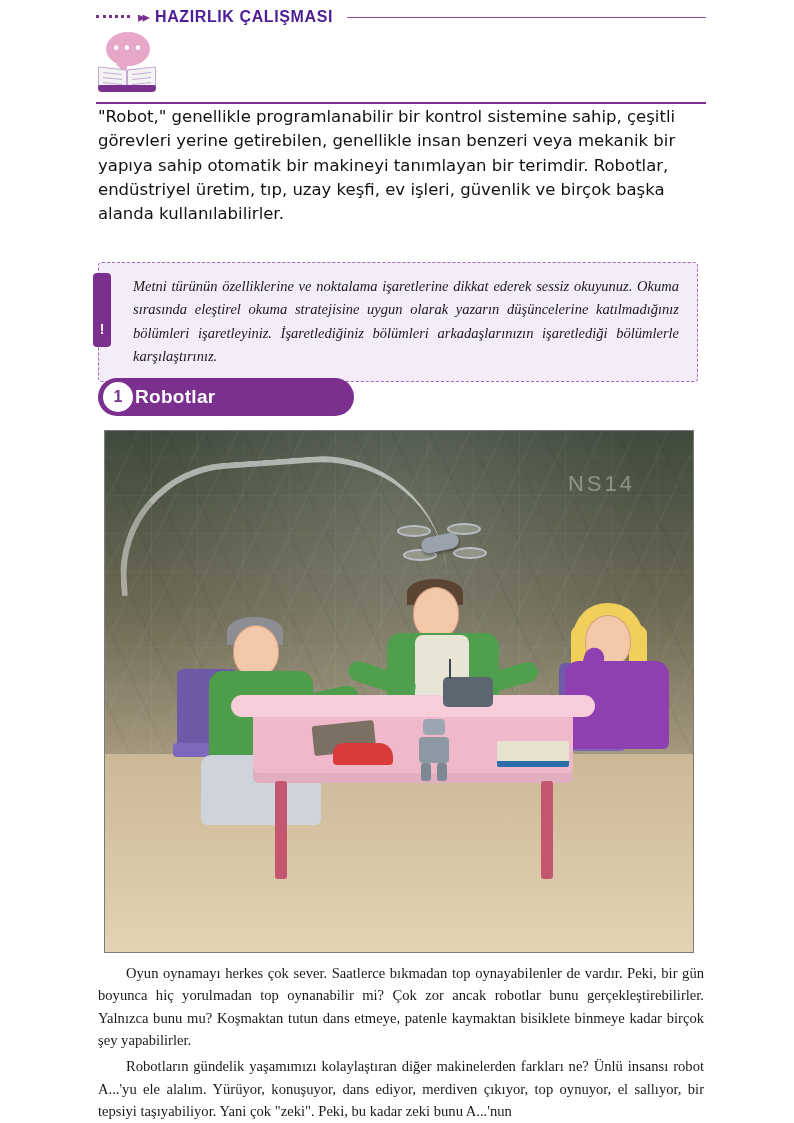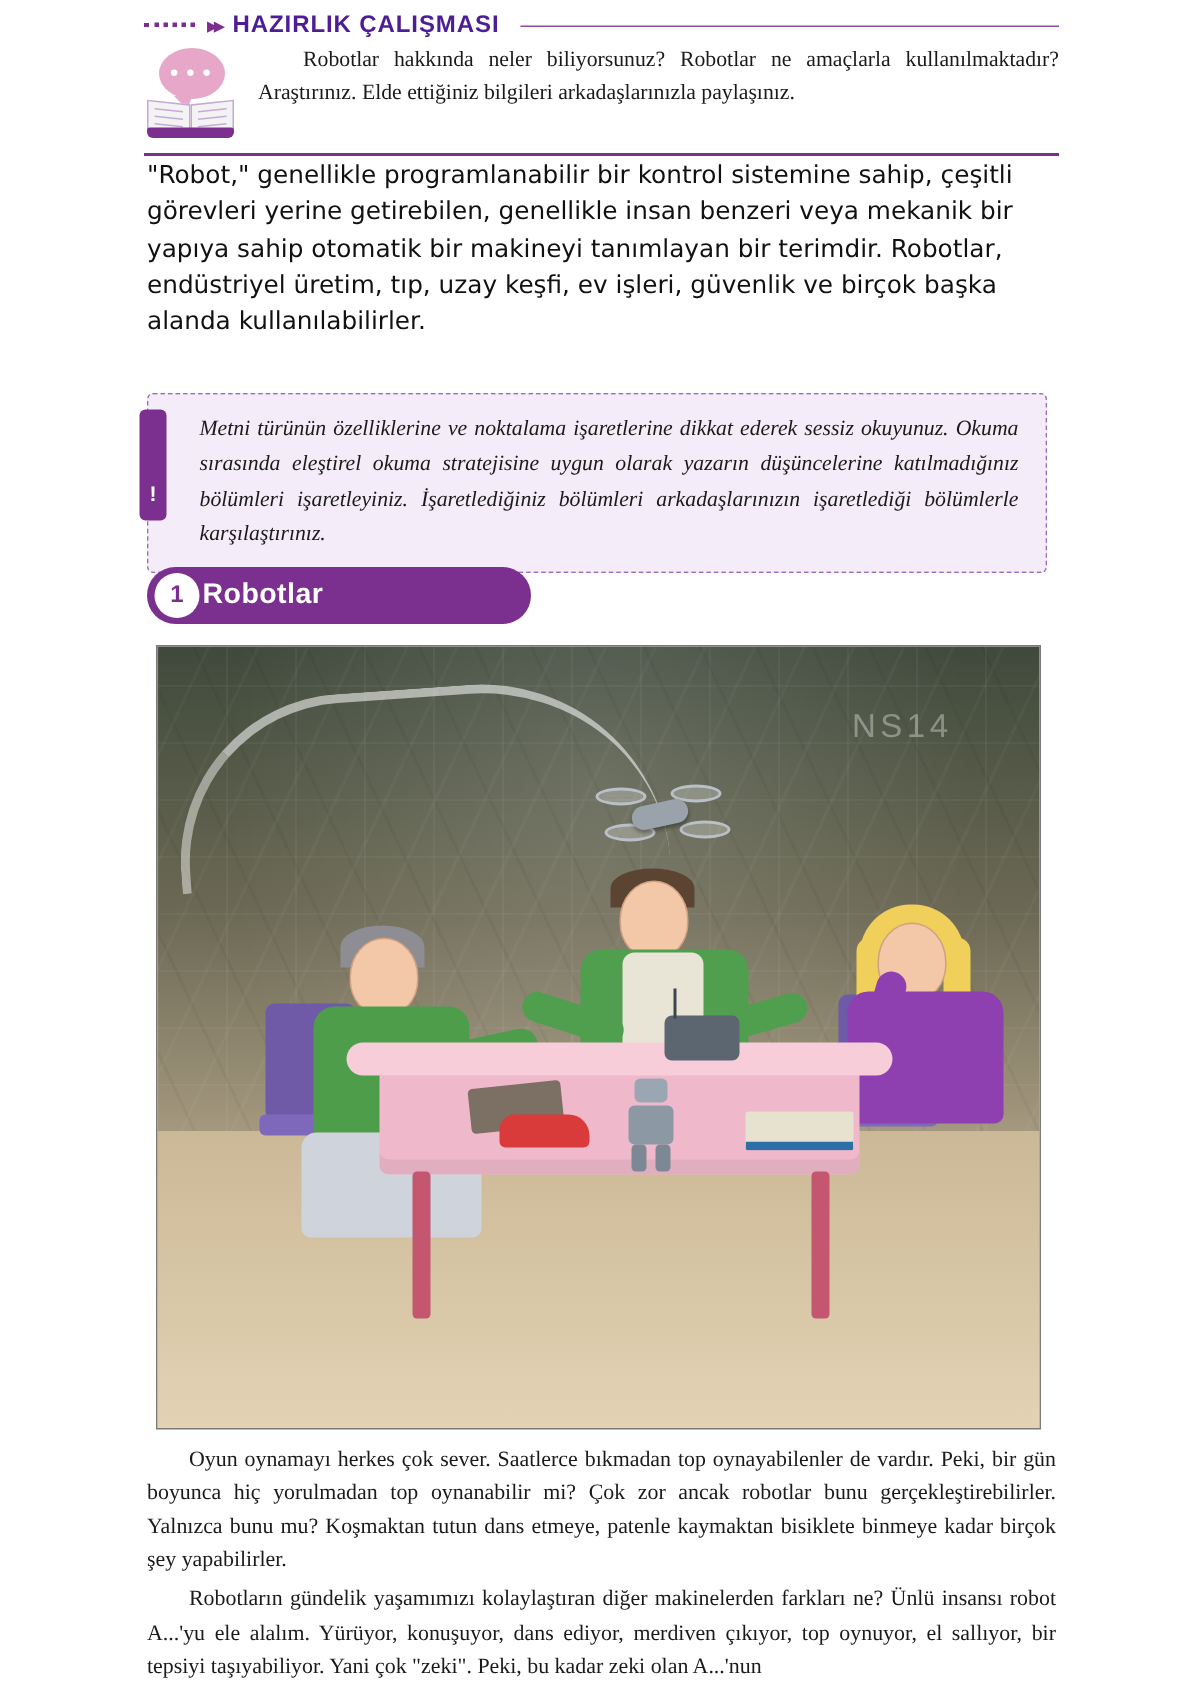--- a/index.html
+++ b/index.html
@@ -492,21 +492,20 @@
             <div class="ln"></div>
           </div>
         <div class="pg r">
             <div class="ln"></div>
             <div class="ln"></div>
             <div class="ln"></div>
           </div>
         <div class="base"></div>
       </div>
     </div>
-    <div class="prep-text">Robotlar hakkında neler biliyorsunuz? Robotlar ne amaçlarla kullanılmaktadır? Araştırınız. Elde ettiğiniz bilgileri arkadaşlarınızla paylaşınız.</div>
     <div class="prep-underline"></div>
   </div>
 
   <div class="intro">"Robot," genellikle programlanabilir bir kontrol sistemine sahip, çeşitli görevleri yerine getirebilen, genellikle insan benzeri veya mekanik bir yapıya sahip otomatik bir makineyi tanımlayan bir terimdir. Robotlar, endüstriyel üretim, tıp, uzay keşfi, ev işleri, güvenlik ve birçok başka alanda kullanılabilirler.</div>
 
   <div class="note">
     <div class="note-bar">
       <span>!</span>
     </div>
     <div class="note-text">Metni türünün özelliklerine ve noktalama işaretlerine dikkat ederek sessiz okuyunuz. Okuma sırasında eleştirel okuma stratejisine uygun olarak yazarın düşüncelerine katılmadığınız bölümleri işaretleyiniz. İşaretlediğiniz bölümleri arkadaşlarınızın işaretlediği bölümlerle karşılaştırınız.</div>
@@ -580,16 +579,16 @@
         <div class="rleg b"></div>
     </div>
     <div class="book-toy"></div>
     <div class="remote">
       <div class="ant"></div>
     </div>
   </div>
 
   <div class="body-text">
     <p>Oyun oynamayı herkes çok sever. Saatlerce bıkmadan top oynayabilenler de vardır. Peki, bir gün boyunca hiç yorulmadan top oynanabilir mi? Çok zor ancak robotlar bunu gerçekleştirebilirler.  Yalnızca bunu mu? Koşmaktan tutun dans etmeye, patenle kaymaktan bisiklete binmeye kadar birçok şey yapabilirler.</p>
-    <p>Robotların gündelik yaşamımızı kolaylaştıran diğer makinelerden farkları ne? Ünlü insansı robot A...'yu ele alalım. Yürüyor, konuşuyor, dans ediyor, merdiven çıkıyor, top oynuyor, el sallıyor, bir tepsiyi taşıyabiliyor. Yani çok "zeki". Peki, bu kadar zeki olan A...'nun</p>
+    <p>Robotların gündelik yaşamımızı kolaylaştıran diğer makinelerden farkları ne? Ünlü insansı robot A...'yu ele alalım. Yürüyor, konuşuyor, dans ediyor, merdiven çıkıyor, top oynuyor, el sallıyor, bir tepsiyi taşıyabiliyor. Yani çok "zeki". Peki, bu kadar zeki bunu A...'nun</p>
   </div>
 
 </div>
 
 </body></html>

